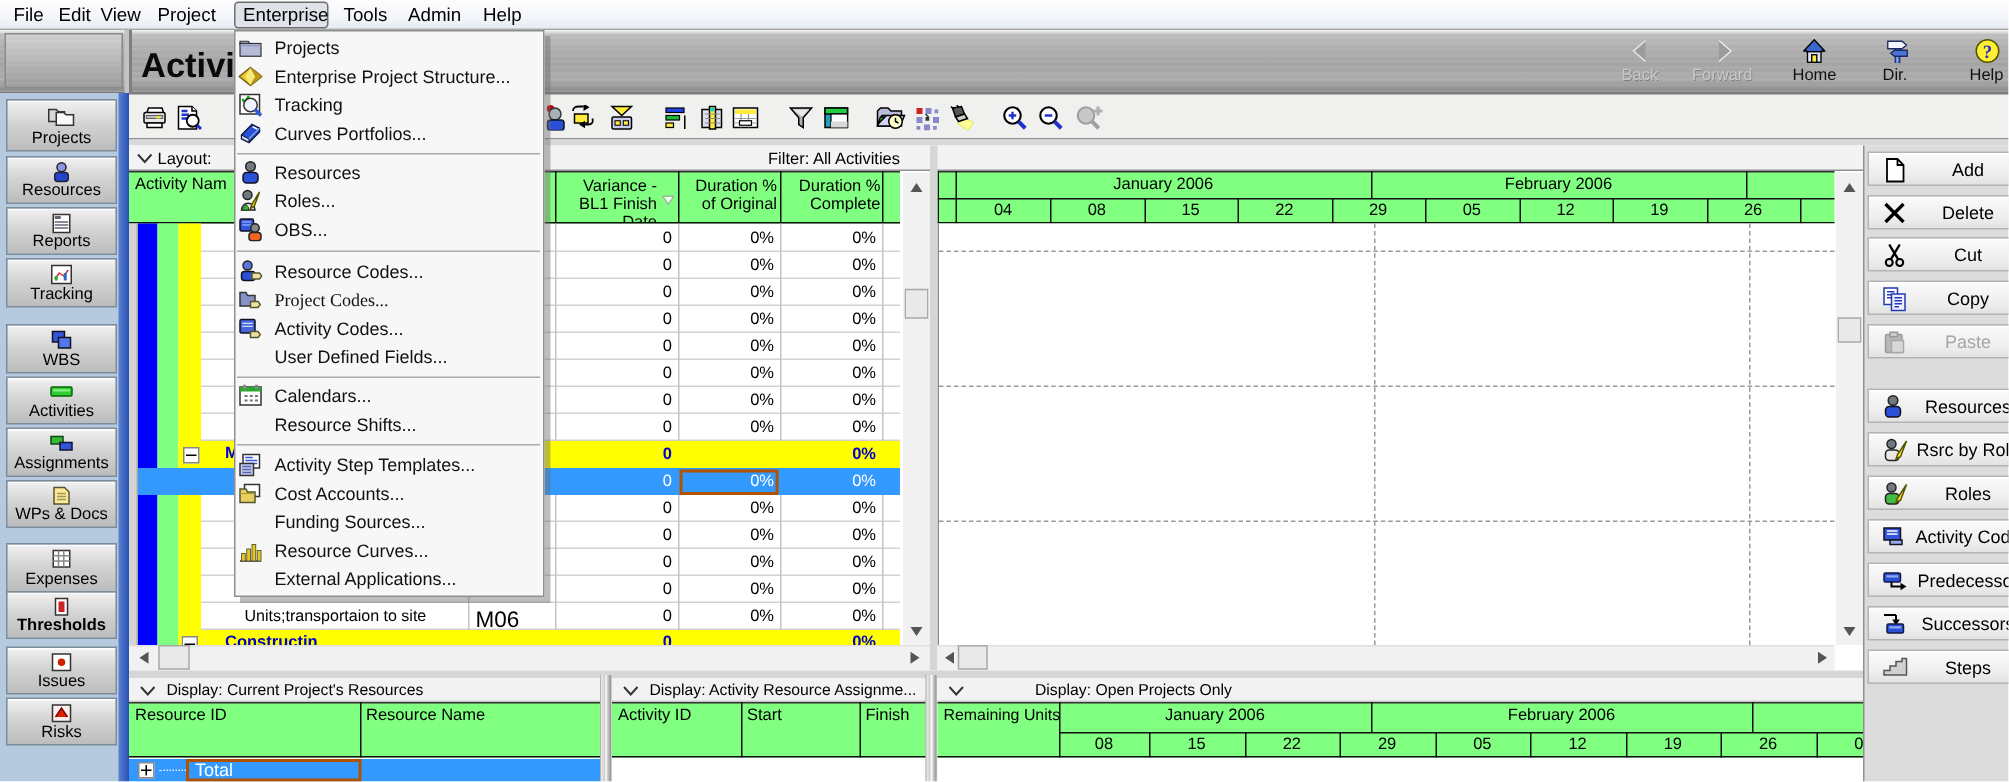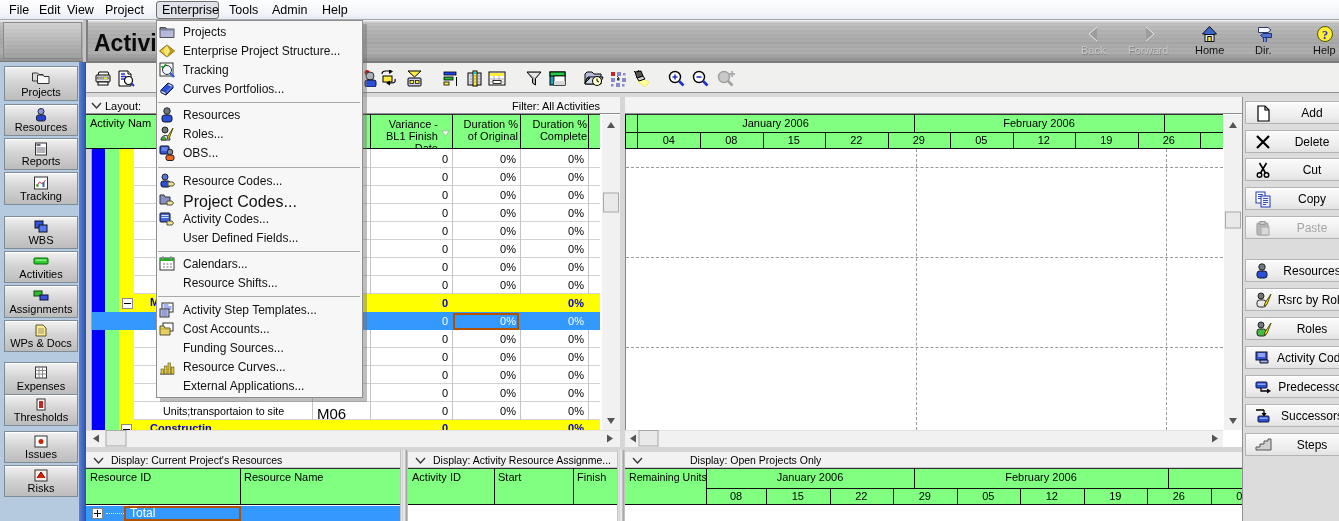--- a/index.html
+++ b/index.html
@@ -128,21 +128,21 @@
       </svg>
       <div class="lb">WPs &amp; Docs</div>
     </div>
 <div class="sbtn" style="top:362px;height:33px;">
       <svg width="13" height="13">
         <rect x="1" y="1" width="11" height="11" fill="#fff" stroke="#333"></rect>
         <path d="M1 4.5 h11 M1 8 h11 M4.5 1 v11 M8 1 v11" stroke="#888"></path>
       </svg>
       <div class="lb">Expenses</div>
     </div>
-<div class="sbtn" style="top:394px;height:32px;">
+<div class="sbtn" style="top:394px;height:32px;font-weight:bold;">
       <svg width="12" height="13">
         <rect x="2" y="1" width="8" height="11" fill="#fff" stroke="#333"></rect>
         <rect x="4" y="3" width="4" height="7" fill="#cc2222"></rect>
       </svg>
       <div class="lb">Thresholds</div>
     </div>
 <div class="sbtn" style="top:431px;height:32px;">
       <svg width="14" height="13">
         <rect x="1" y="1" width="12" height="11" fill="#fff" stroke="#333"></rect>
         <circle cx="7" cy="6.5" r="2.5" fill="#cc2200"></circle>
@@ -663,21 +663,21 @@
       <circle cx="11" cy="7" r="2.8" fill="#888" stroke="#222"></circle>
       <rect x="7" y="10" width="8" height="5.5" rx="2" fill="#ee6622" stroke="#222"></rect>
     </svg>
 <div class="abs" style="left:158px;top:166.5px;width:202px;height:1px;background:#aaaaaa;"></div>
 <div class="tx" style="left:183px;top:173.5px;font-size:12px;color:#111;">Resource Codes...</div>
 <svg class="abs" style="left:159px;top:173px;" width="16" height="16">
       <circle cx="6" cy="4" r="3" fill="#5577dd" stroke="#222"></circle>
       <rect x="2" y="8" width="9" height="6" rx="2" fill="#2b50d8" stroke="#112"></rect>
       <path d="M9 9 L14 9 L15.5 11 L14 13 L9 13 Z" fill="#f0e0a0" stroke="#553"></path>
     </svg>
-<div class="tx" style="left:183px;top:192.5px;font-size:16px;color:#111;">Project Codes...</div>
+<div class="tx" style="left:183px;top:192.5px;font-size:12px;color:#111;font-family:Liberation Serif, serif;">Project Codes...</div>
 <svg class="abs" style="left:159px;top:192px;" width="16" height="16">
       <path d="M1 4 L1 12 L11 12 L11 5 L6 5 L5 3 L1 3 Z" fill="#8890c8" stroke="#333"></path>
       <path d="M8 9 L13 9 L14.5 11 L13 13 L8 13 Z" fill="#f0e0a0" stroke="#553"></path>
     </svg>
 <div class="tx" style="left:183px;top:211.5px;font-size:12px;color:#111;">Activity Codes...</div>
 <svg class="abs" style="left:159px;top:211px;" width="16" height="16">
       <rect x="1" y="2" width="10" height="9" rx="1" fill="#4466dd" stroke="#112"></rect>
       <path d="M2.5 4.5 h7 M2.5 6.5 h7" stroke="#fff" stroke-width="0.8"></path>
       <path d="M8 10 L13 10 L14.5 12 L13 14 L8 14 Z" fill="#f0e0a0" stroke="#553"></path>
     </svg>

